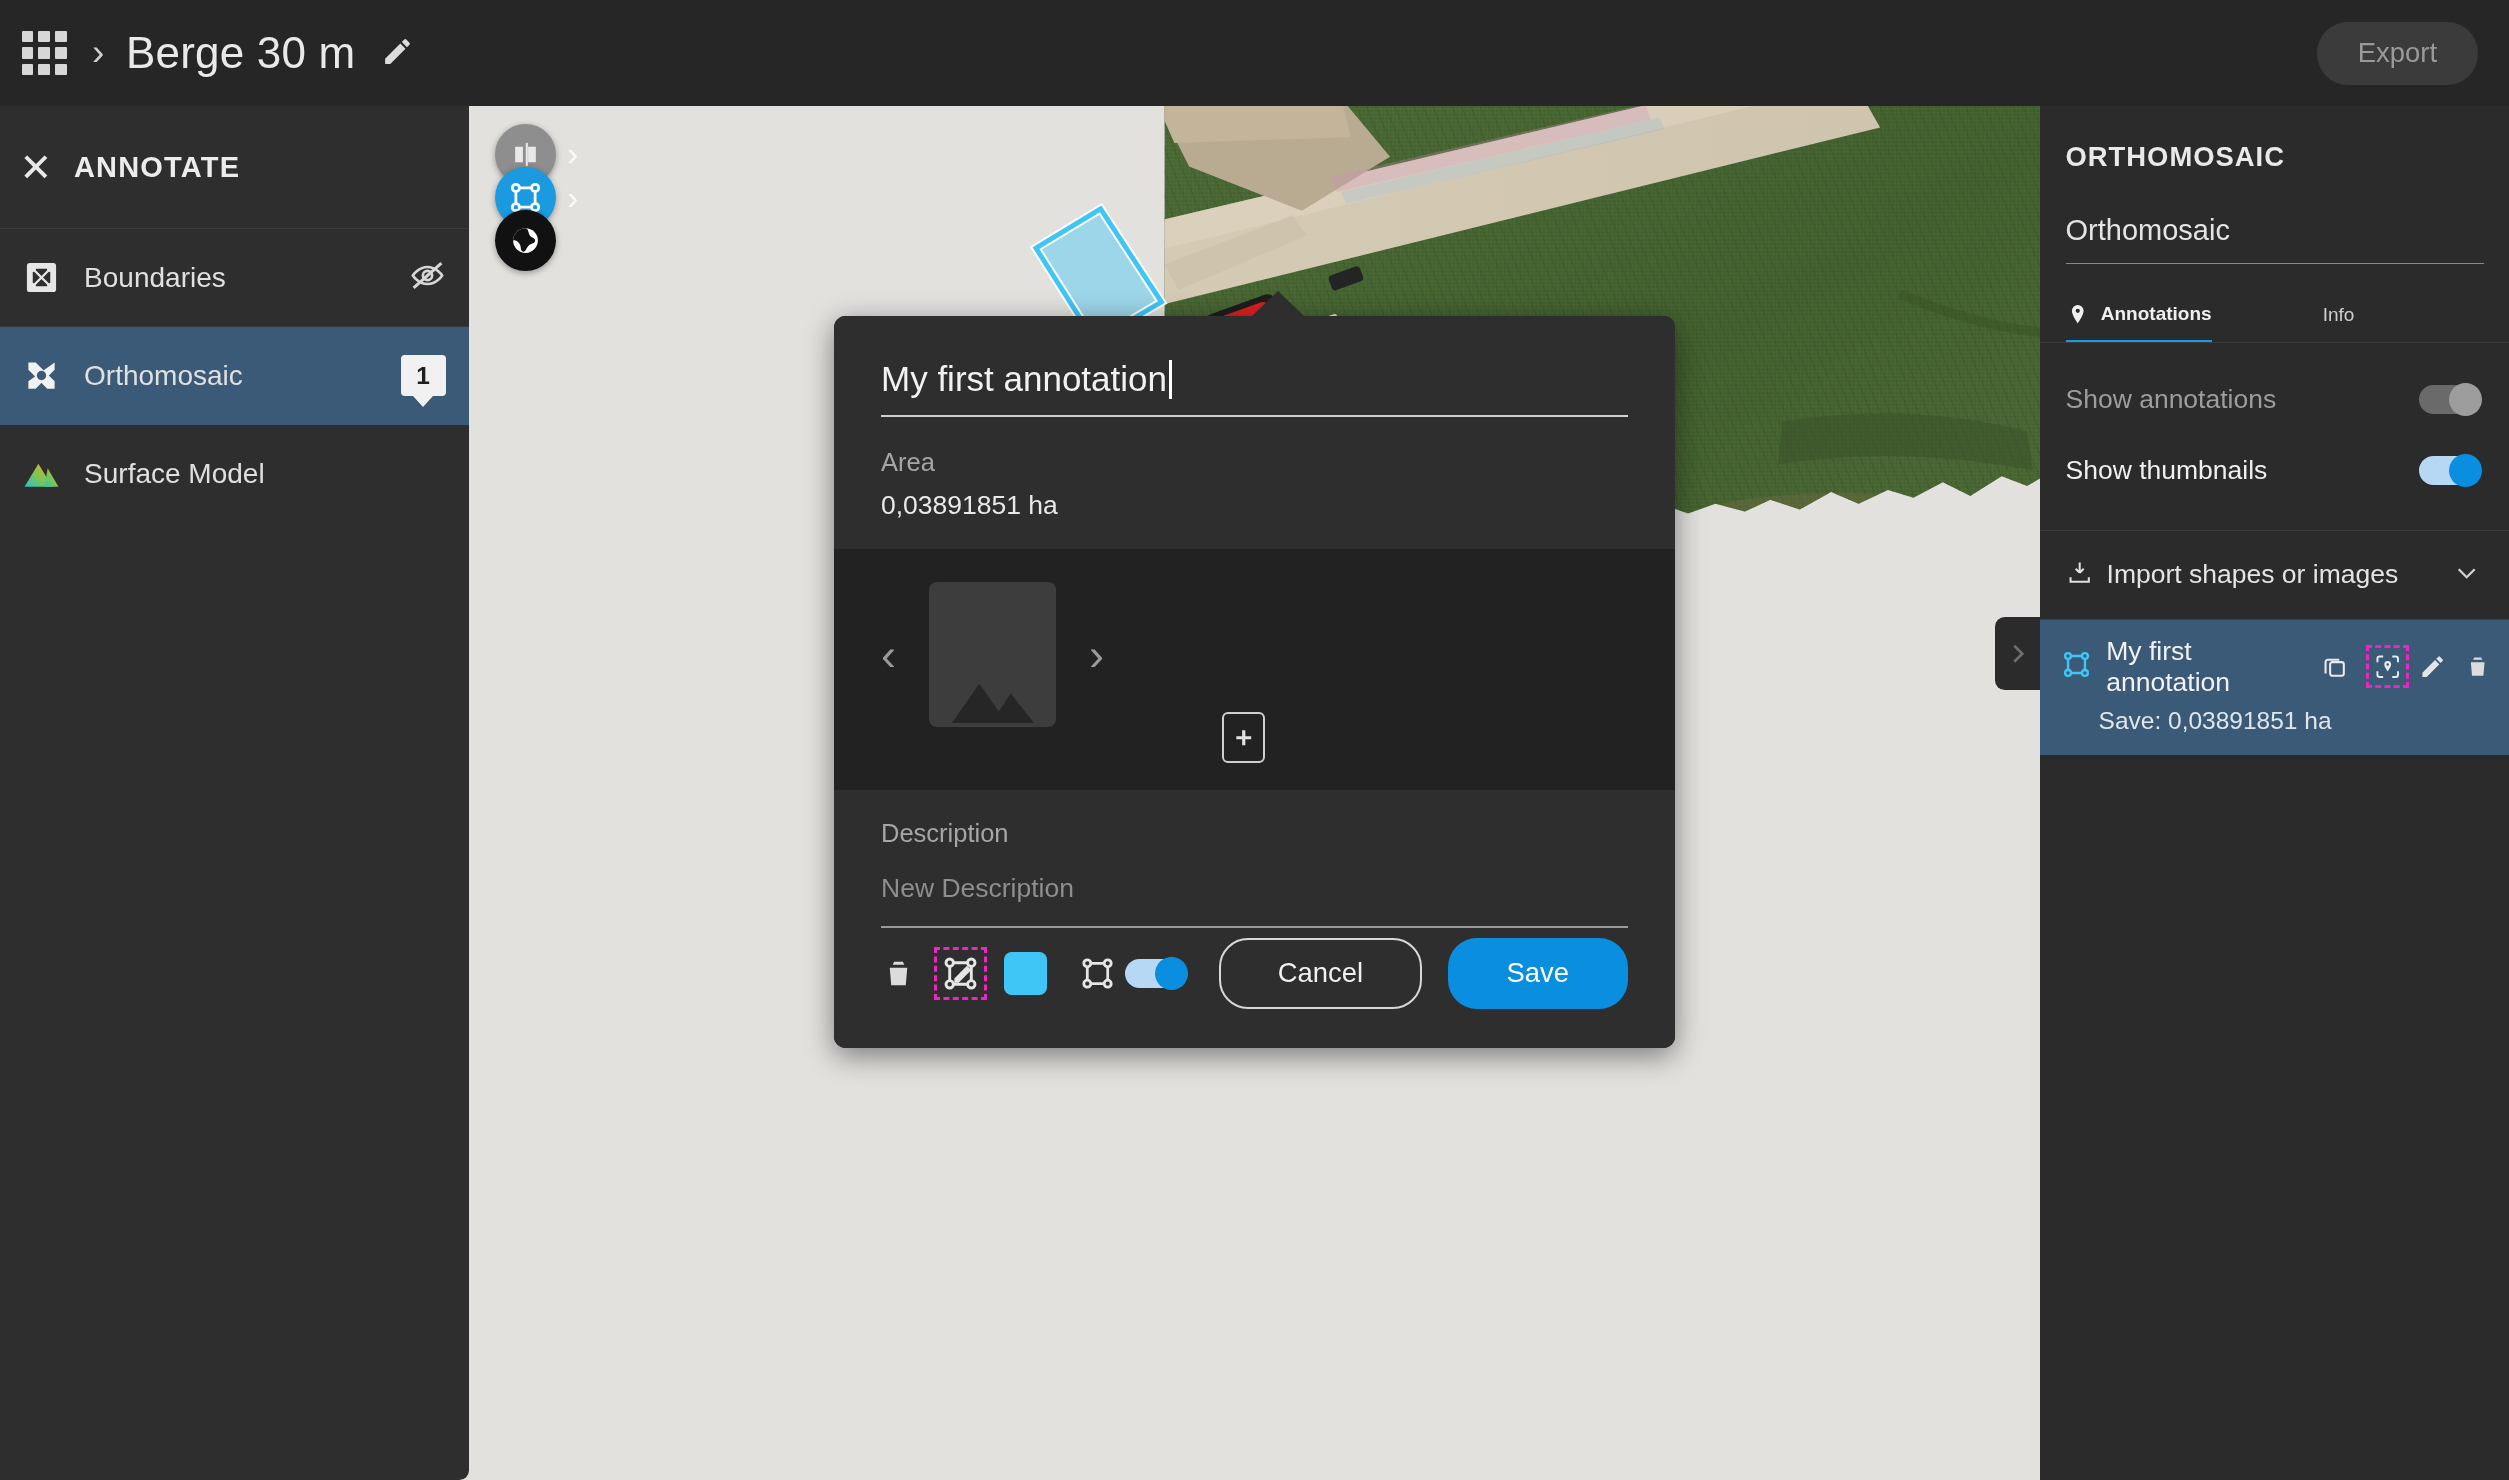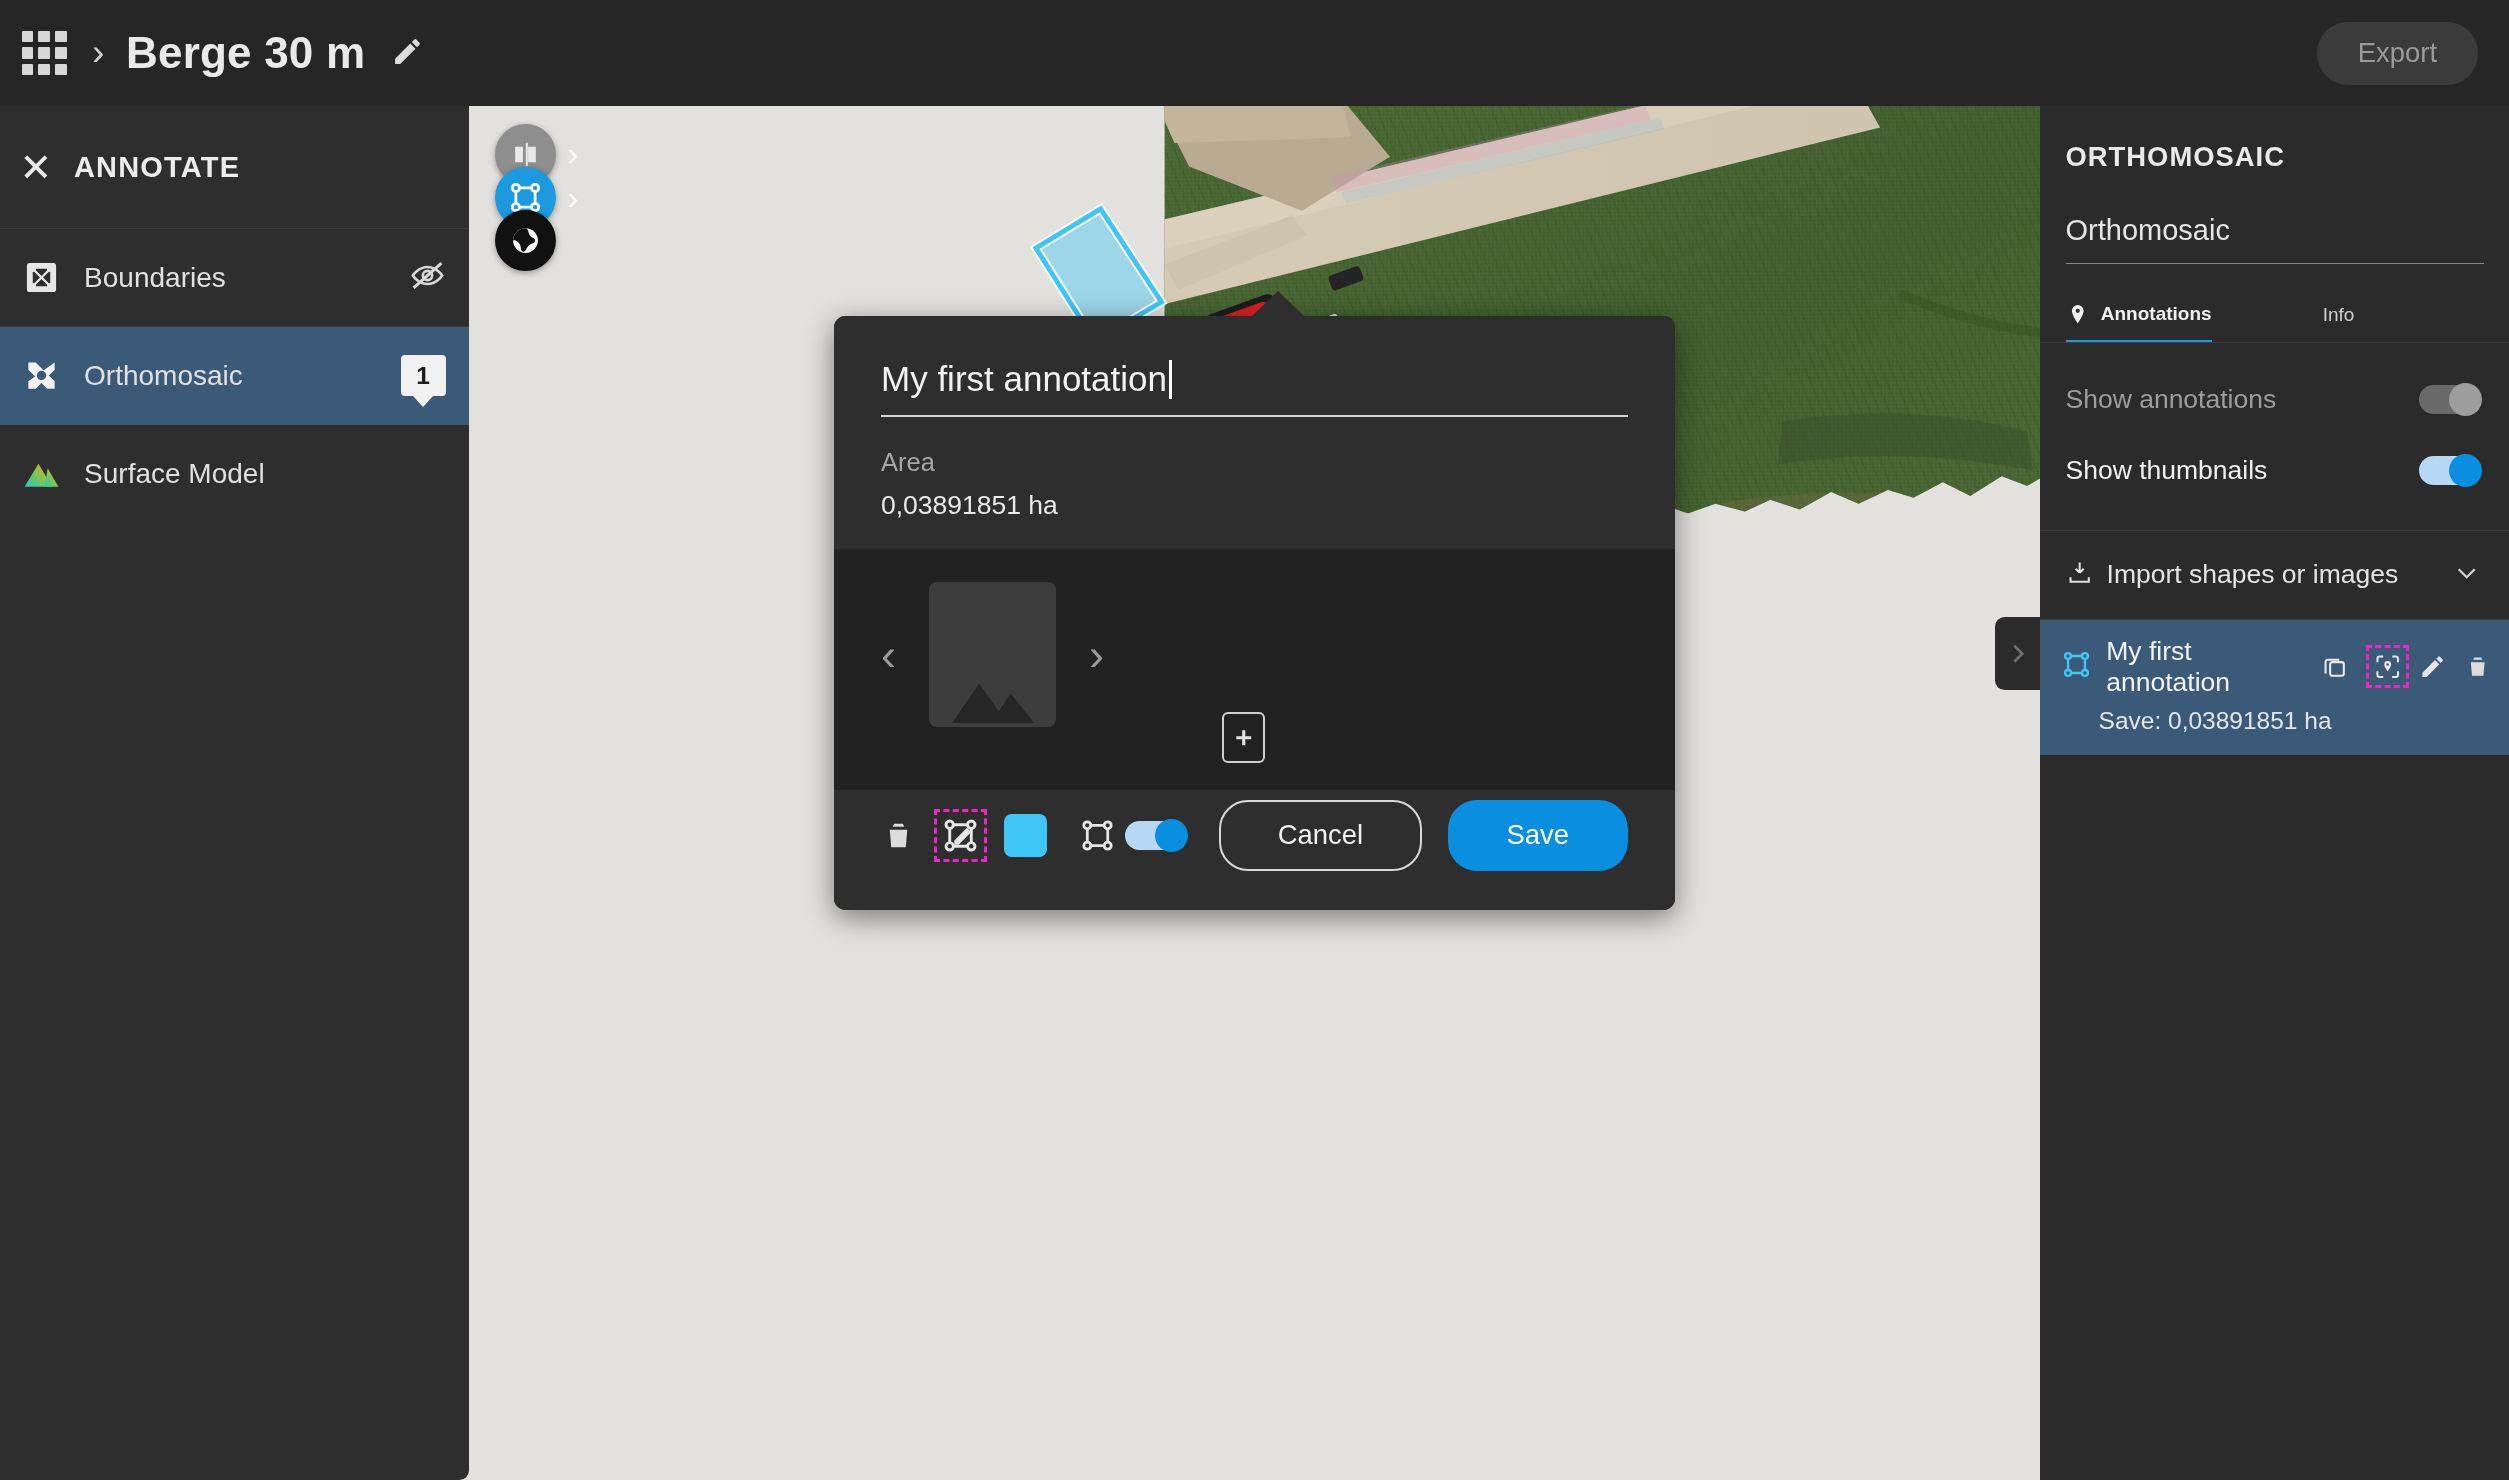--- a/index.html
+++ b/index.html
@@ -16,21 +16,21 @@
     position:absolute; left:0; top:0; width:2509px; height:106px;
     background:#262626; display:flex; align-items:center; z-index:40;
   }
   #grid-icon{
     width:45px; height:45px; margin-left:21.6px;
     display:grid; grid-template-columns:repeat(3,1fr); grid-template-rows:repeat(3,1fr);
     gap:4.9px; cursor:pointer;
   }
   #grid-icon i{ background:#d7d7d7; border-radius:1px; display:block; }
   .bc-sep{ color:#cfcfcf; font-size:37px; margin-left:25.5px; font-weight:300; }
-  #proj-title{ font-size:44px; color:#e9e9e9; margin-left:21.6px; font-weight:700; letter-spacing:0.2px;}
+  #proj-title{ font-size:44px; color:#e9e9e9; margin-left:21.6px; font-weight:400; letter-spacing:0.2px;}
   #title-edit{ margin-left:25.5px; cursor:pointer; display:block; }
   #export-btn{
     position:absolute; right:31px; top:21.6px;
     height:63px; padding:0 41px; border-radius:31px;
     background:#3b3b3b; color:#9a9a9a; font-size:27.4px;
     display:flex; align-items:center; justify-content:center; border:none; cursor:pointer;
   }
 
   
   #sidebar{
@@ -495,20 +495,24 @@
       </div>
       <span class="car-chev">›</span>
     </div>
     <div id="add-photo">
       <svg width="25.5" height="25.5" viewBox="0 0 24 24">
           <path d="M12 5v14M5 12h14" stroke="#e2e2e2" stroke-width="3"></path>
         </svg>
     </div>
   </div>
 
+  <div id="dlg-desc">
+    <div id="dlg-desc-lbl">Description</div>
+    <div id="dlg-desc-val">New Description</div>
+  </div>
 
   <div id="dlg-foot">
     <span class="f-icon" style="margin-right:25.5px;">
       <svg width="35" height="35" viewBox="0 0 24 24">
           <path fill="#dcdcdc" d="M6 8h12l-1 12H7L6 8zM9 4h6l1 2H8l1-2z"></path>
         </svg>
     </span>
     <span class="f-icon hl-dashed">
       <svg width="37" height="37" viewBox="0 0 24 24">
         <path d="M5 5h14v14H5z" fill="none" stroke="#e6e6e6" stroke-width="1.9"></path>

